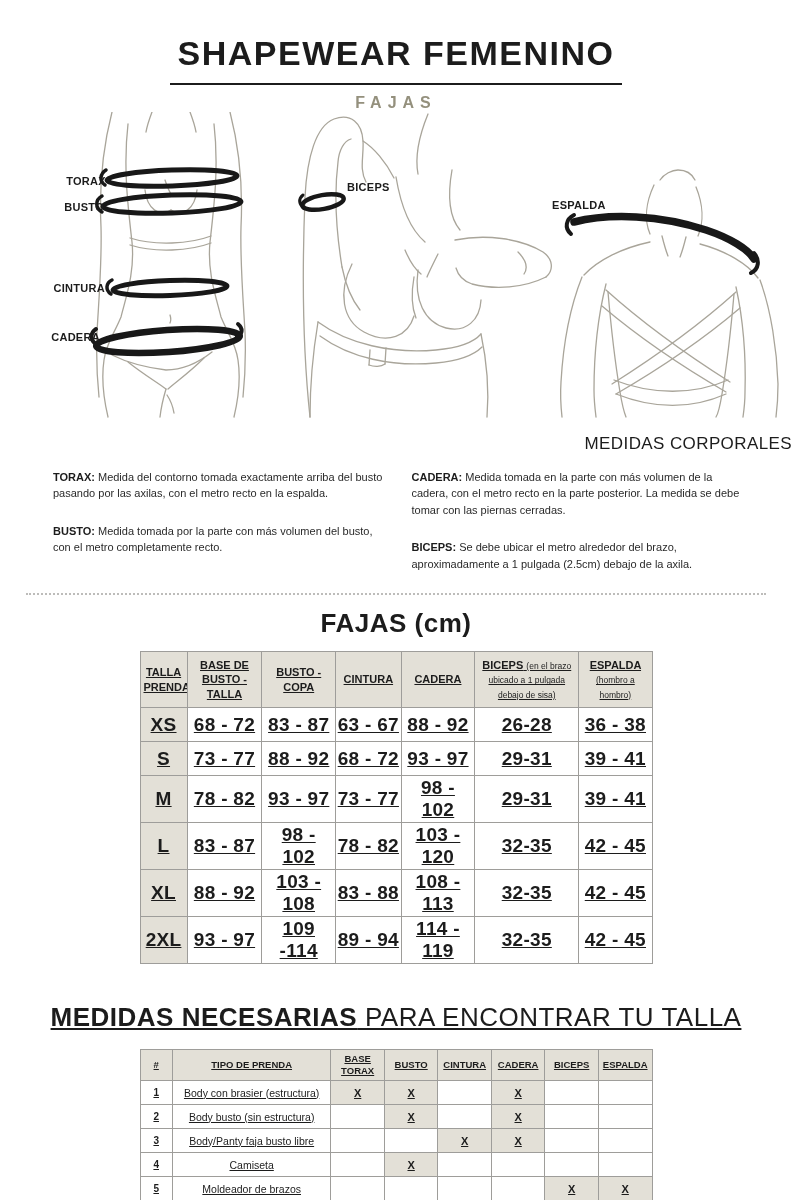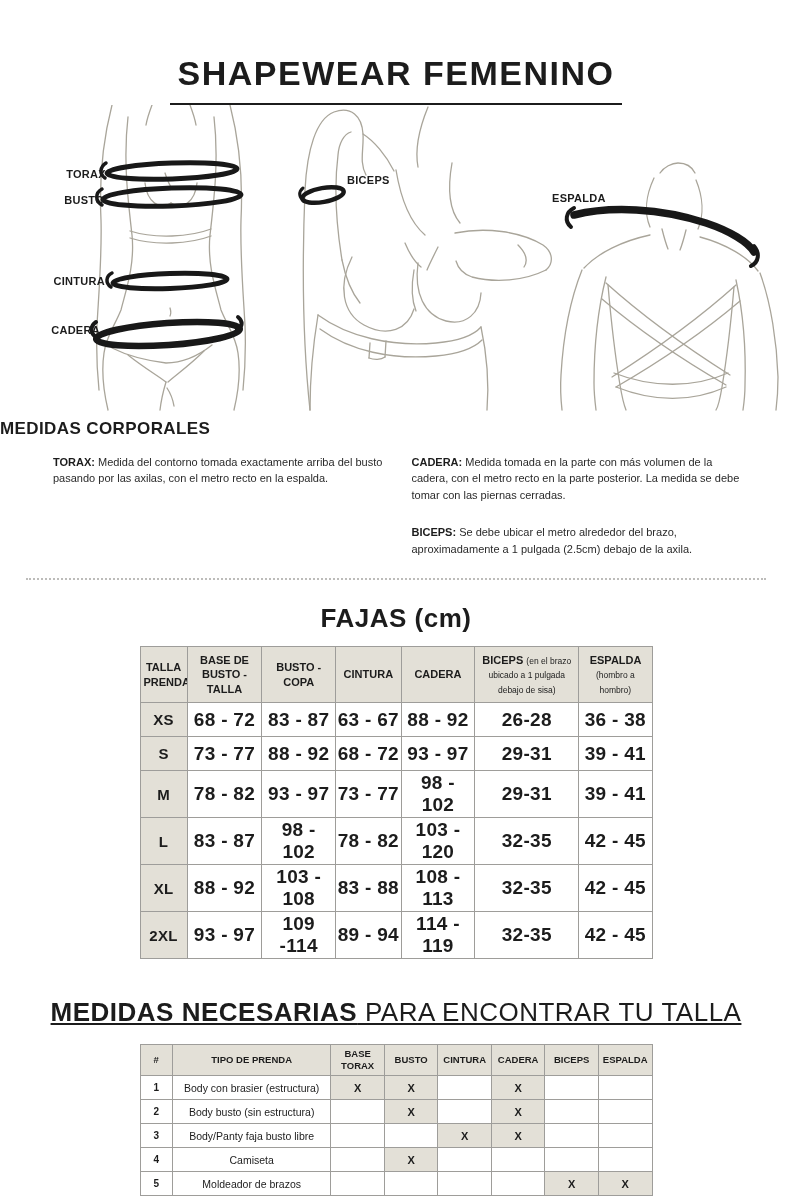--- a/index.html
+++ b/index.html
@@ -1,50 +1,50 @@
 <!DOCTYPE html>
 <html style="--ink: #1c1c1c; --beige: #e3e0d7; --subtitle: #94907d; --sketch: #a9a59a; --band: #181818;"><head>
 <meta charset="utf-8">
 <style>
   html,body{margin:0;padding:0;background:#ffffff;}
   .page{
     position:relative;width:792px;height:1200px;margin:0 auto;background:#fff;
     font-family:"Liberation Sans", sans-serif;color:var(--ink,#1c1c1c);overflow:hidden;
   }
   
-  .hdr{padding-top:56px;text-align:center;}
+  .hdr{padding-top:36px;text-align:center;}
   .title{font-size:34px;font-weight:800;letter-spacing:1.5px;line-height:1.05;color:var(--ink,#1c1c1c);}
   .title-rule{width:452px;height:2px;background:var(--ink,#1c1c1c);margin:11px auto 0;}
   .subtitle{margin-top:9px;font-size:16px;font-weight:700;letter-spacing:6px;color:var(--subtitle,#94907d);}
   
   .figures{display:block;width:792px;height:308px;}
   .sk{fill:none;stroke:var(--sketch,#a9a59a);stroke-width:1.3;stroke-linecap:round;}
   .band{fill:none;stroke:var(--band,#181818);stroke-linecap:round;}
   .band-e{fill:none;stroke:var(--band,#181818);}
   .fig-label{font-family:"Liberation Sans",sans-serif;font-size:11px;font-weight:700;fill:var(--ink,#1c1c1c);letter-spacing:0.3px;}
   
-  .sec-heading{margin:6px 0 15px;text-align:left;font-size:17px;font-weight:700;letter-spacing:0.4px;}
+  .sec-heading{margin:14px 0 15px;text-align:right;font-size:17px;font-weight:400;letter-spacing:0.4px;}
   .defs{display:grid;grid-template-columns:1fr 1fr;column-gap:16px;padding:0 46px 0 53px;
         font-size:11px;line-height:1.5;color:#2a2a2a;gap:24px;}
   .defs p{margin:0 0 21px;}
   .defs b{color:var(--ink,#1c1c1c);margin-right:3px;}
   
   .dotted{margin:0 26px;border:0;border-top:2px dotted #bdbcba;height:0;}
   
-  .tbl-heading{margin:23px 0 12px;text-align:center;font-size:26px;font-weight:800;letter-spacing:0.5px;}
+  .tbl-heading{margin:13px 0 12px;text-align:center;font-size:26px;font-weight:800;letter-spacing:0.5px;}
   .tbl-heading .light{font-weight:400;}
   
-  table{border-collapse:collapse;table-layout:fixed;margin:0 auto;width:513px;}
+  table{border-collapse:collapse;table-layout:fixed;margin:0 auto;width:513px;text-decoration:underline;}
   th,td{border:1px solid #9e9d9a;text-align:center;vertical-align:middle;overflow:hidden;}
   th{background:var(--beige,#e3e0d7);font-weight:700;}
   
   #size-table th{font-size:11px;line-height:1.3;padding:6px 3px;height:30px;}
   #size-table th .note{display:inline;font-size:8.5px;font-weight:400;letter-spacing:0;}
   #size-table td{height:31px;font-size:19px;font-weight:700;letter-spacing:0.3px;}
-  #size-table td.talla{background:var(--beige,#e3e0d7);font-size:15px;}
+  #size-table td.talla{background:var(--beige,#e3e0d7);font-size:19px;}
   #size-table col.c1{width:9.2%;} #size-table col.c2{width:14.6%;}
   #size-table col.c3{width:14.4%;} #size-table col.c4{width:12.8%;}
   #size-table col.c5{width:14.4%;} #size-table col.c6{width:20.3%;}
   #size-table col.c7{width:14.3%;}
   
   #needs-table{margin-top:16px;}
   #needs-table th{font-size:9.5px;line-height:1.25;padding:3px 2px;height:24px;}
   #needs-table td{height:21px;font-size:10.5px;}
   #needs-table td.num{font-weight:700;font-size:10px;}
   #needs-table td.mark{font-weight:700;font-size:11px;}
@@ -53,20 +53,21 @@
   #needs-table col.nx{width:10.4%;}
 </style>
 </head>
 <body>
 
 <div class="page">
 
   <div class="hdr">
     <div class="title">SHAPEWEAR FEMENINO</div>
     <div class="title-rule"></div>
+    <div class="subtitle">FAJAS</div>
   </div>
 
   <svg class="figures" viewBox="0 0 792 308">
 
     <g>
       <path class="sk" d="M152,0 C149,8 147,14 146,20"></path>
       <path class="sk" d="M190,0 C193,8 195,14 196,20"></path>
       <path class="sk" d="M112,0 C103,35 99,75 101,115 C102,150 99,185 97,220 C96,245 97,265 99,285"></path>
       <path class="sk" d="M230,0 C239,35 243,75 241,115 C240,150 243,185 245,220 C246,245 245,265 243,285"></path>
       <path class="sk" d="M128,12 C123,55 128,95 132,130 C135,160 126,185 121,205 C114,222 106,232 104,248 C101,268 104,288 108,305"></path>
@@ -157,20 +158,21 @@
       <path class="band" d="M754,141 C760,148 759,157 751,161" stroke-width="4"></path>
       <text class="fig-label" x="552" y="97" text-anchor="start">ESPALDA</text>
     </g>
   </svg>
 
   <div class="sec-heading">MEDIDAS CORPORALES</div>
 
   <div class="defs">
     <div class="col">
       <p><b>TORAX:</b><span>Medida del contorno tomada exactamente arriba del busto pasando por las axilas, con el metro recto en la espalda.</span></p>
+      <p><b>BUSTO:</b><span>Medida tomada por la parte con más volumen del busto, con el metro completamente recto.</span></p>
     </div>
     <div class="col">
       <p><b>CADERA:</b><span>Medida tomada en la parte con más volumen de la cadera, con el metro recto en la parte posterior. La medida se debe tomar con las piernas cerradas.</span></p>
       <p><b>BICEPS:</b><span>Se debe ubicar el metro alrededor del brazo, aproximadamente a 1 pulgada (2.5cm) debajo de la axila.</span></p>
     </div>
   </div>
 
   <hr class="dotted">
 
   <div class="tbl-heading">FAJAS (cm)</div>

